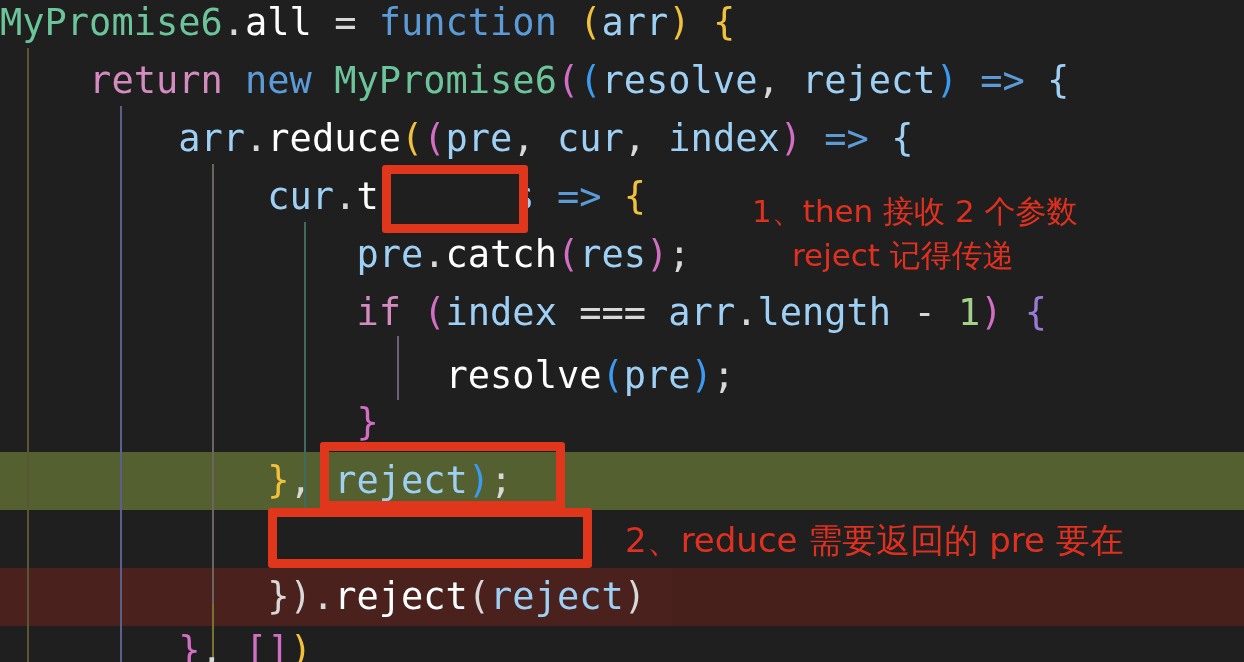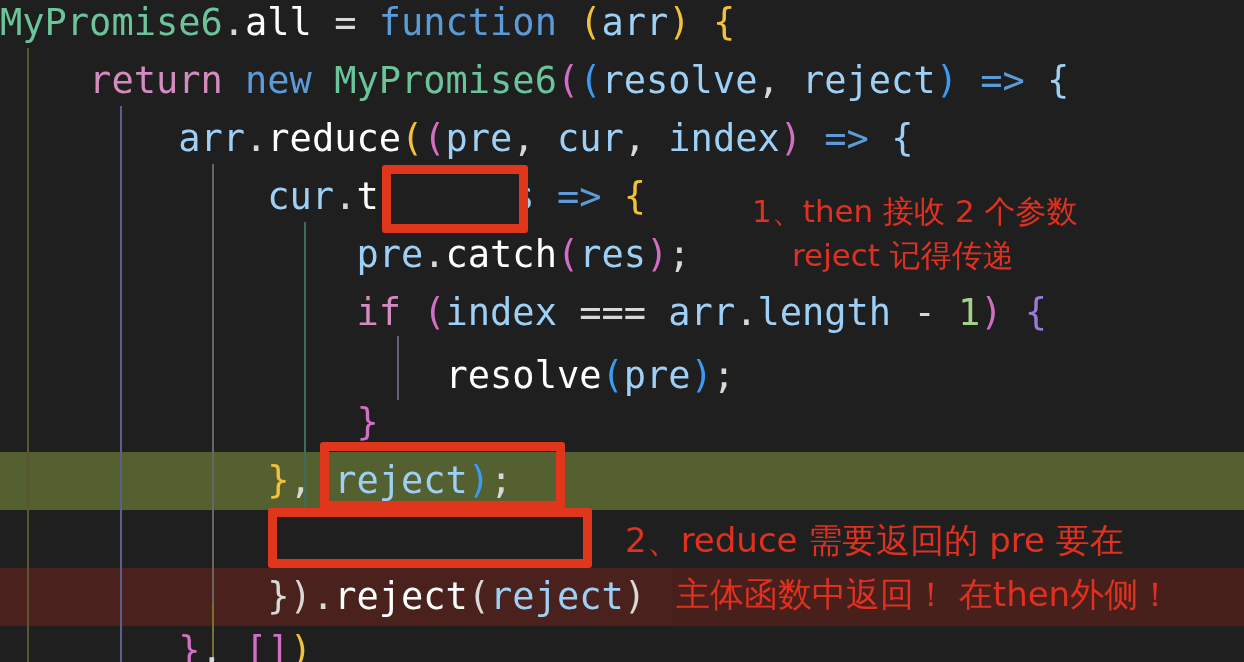--- a/index.html
+++ b/index.html
@@ -89,15 +89,14 @@
   <div class="line" id="l12" style="top:622px;"><span class="code"><span class="t-punc">        </span><span class="t-magenta">}</span><span class="t-punc">,</span><span class="t-punc"> </span><span class="t-magenta">[</span><span class="t-magenta">]</span><span class="t-yellow">)</span></span></div>
 
   <div class="box box-filled" style="left:382px;top:165px;width:146px;height:68px;"></div>
   <div class="box" style="left:320px;top:442px;width:245px;height:68px;"></div>
   <div class="box box-filled" style="left:268px;top:508px;width:324px;height:60px;"></div>
 
   <div class="note" style="left:752px;top:188px;">1、then 接收 2 个参数</div>
   <div class="note" style="left:792px;top:232px;">reject 记得传递</div>
 
   <div class="note-b" style="left:625px;top:516px;">2、reduce 需要返回的 pre 要在</div>
-  <div class="note-b" style="left:676px;top:570px;">主体函数中返回！ 在then外侧！</div>
 
 </div>
 
 </body></html>

